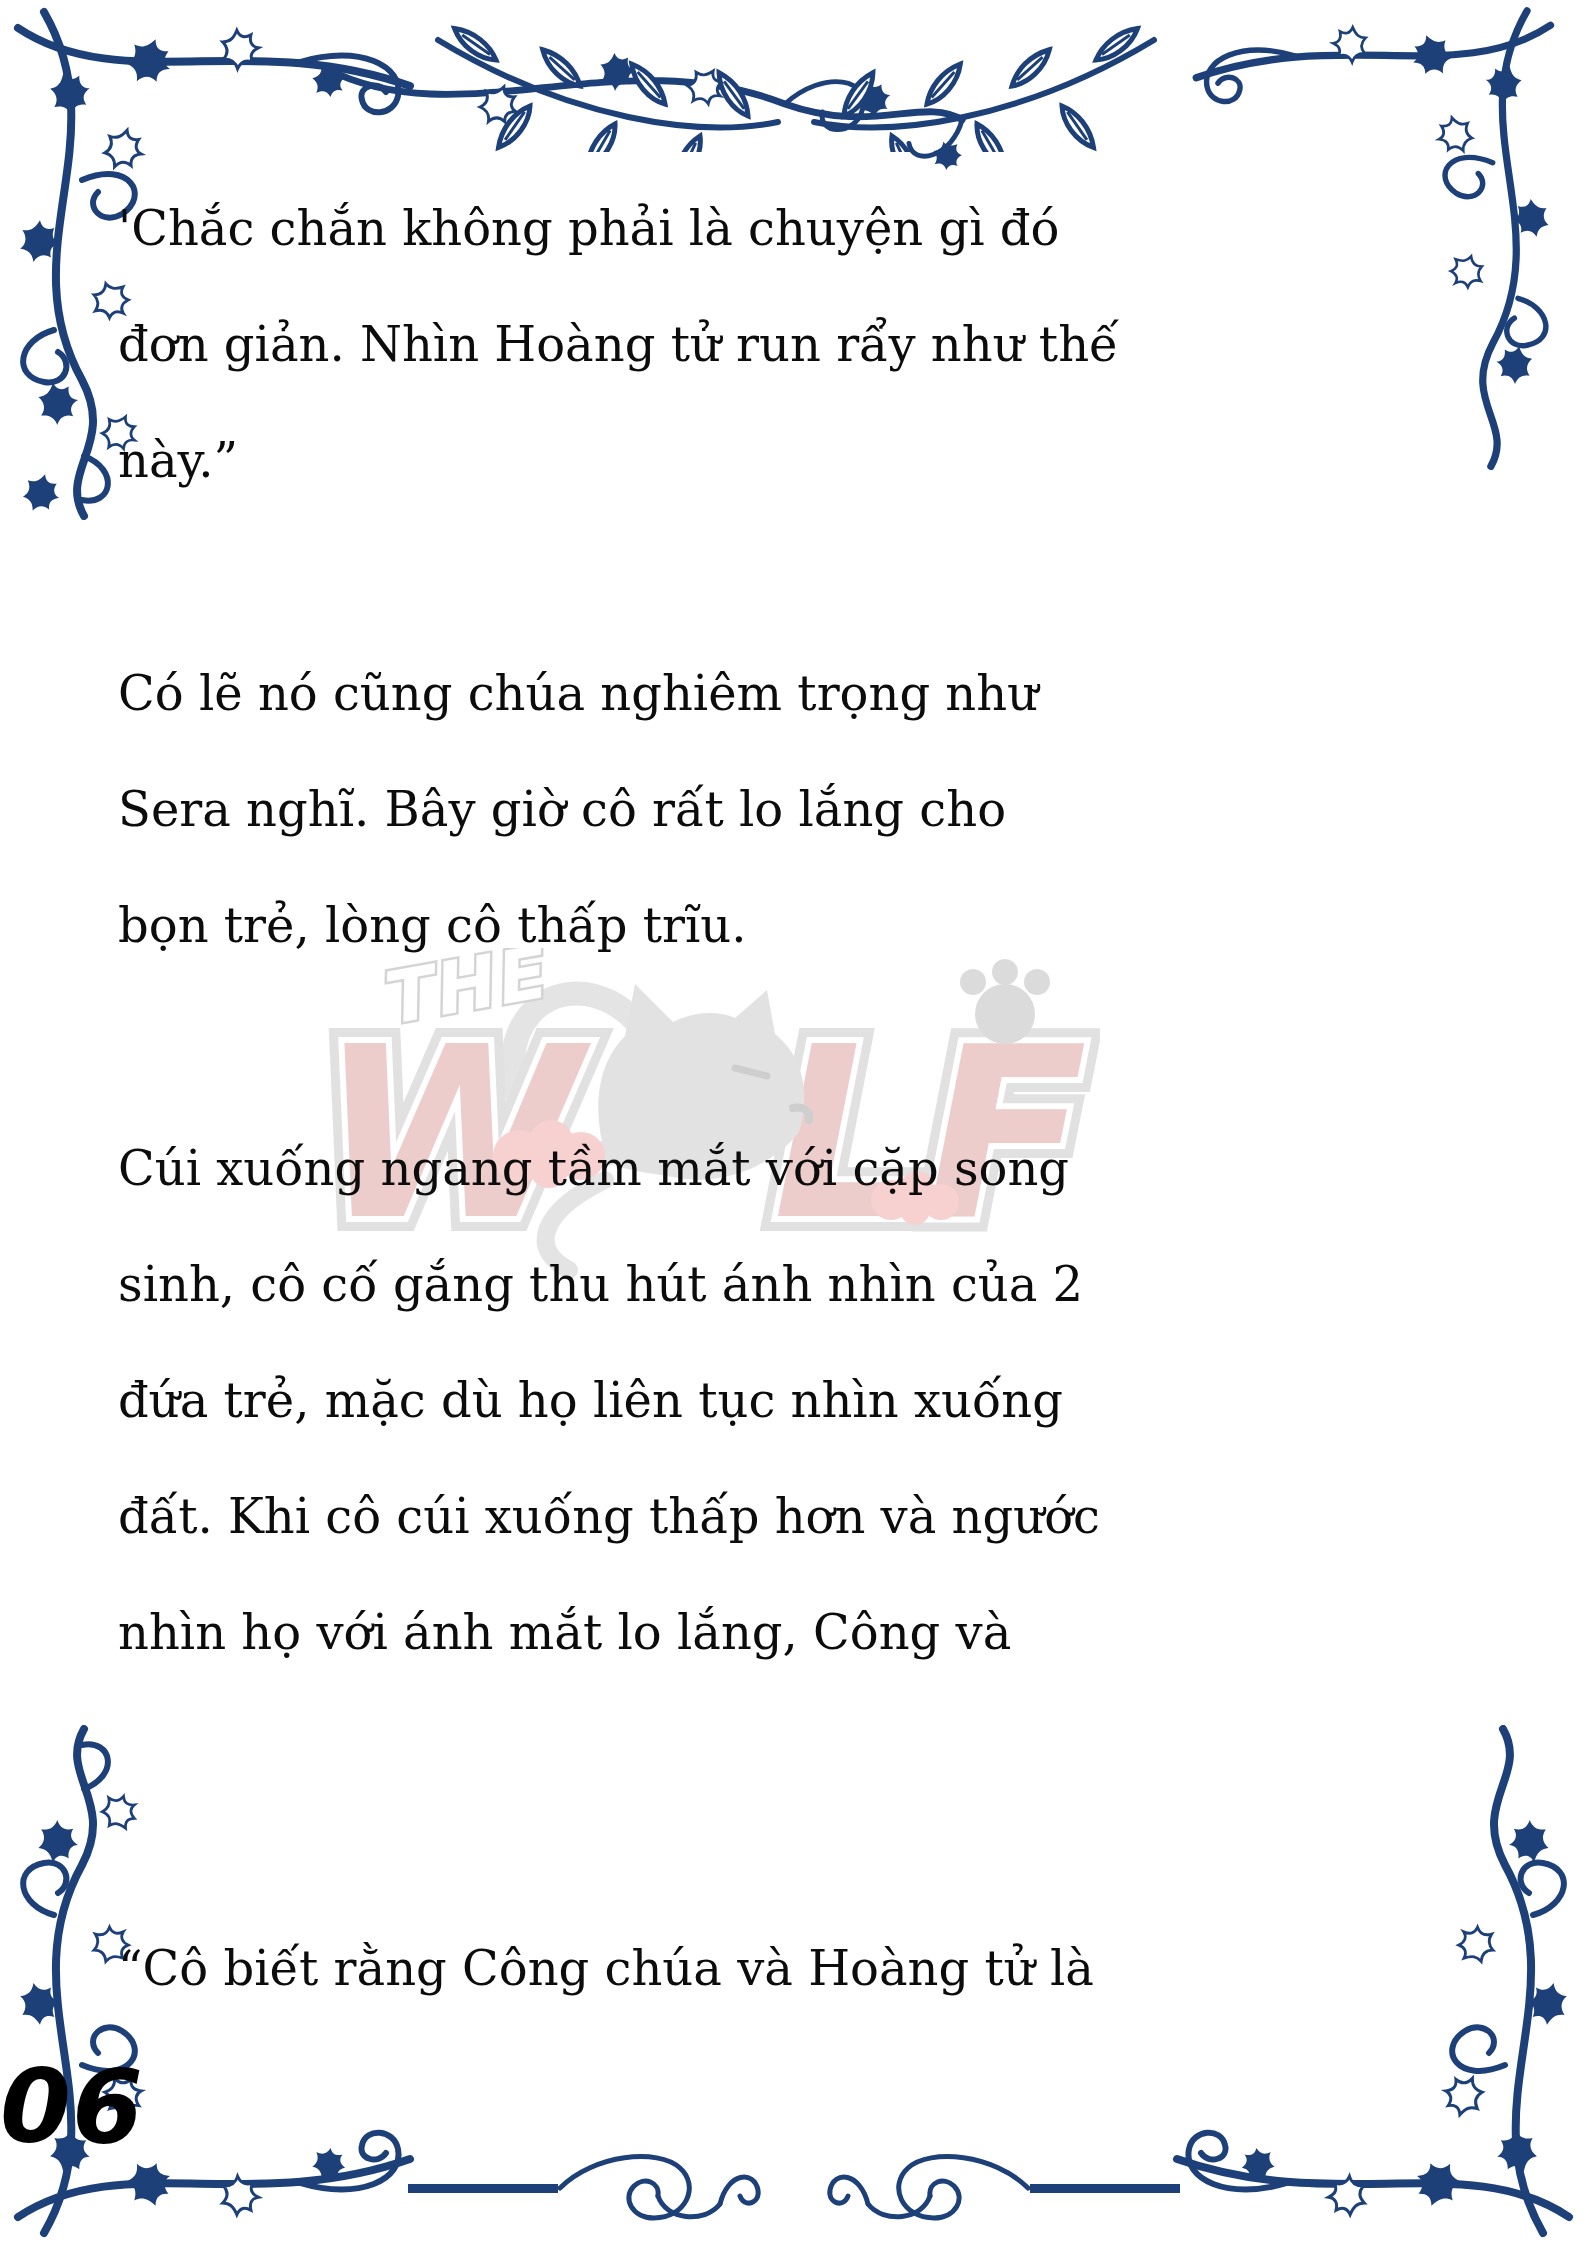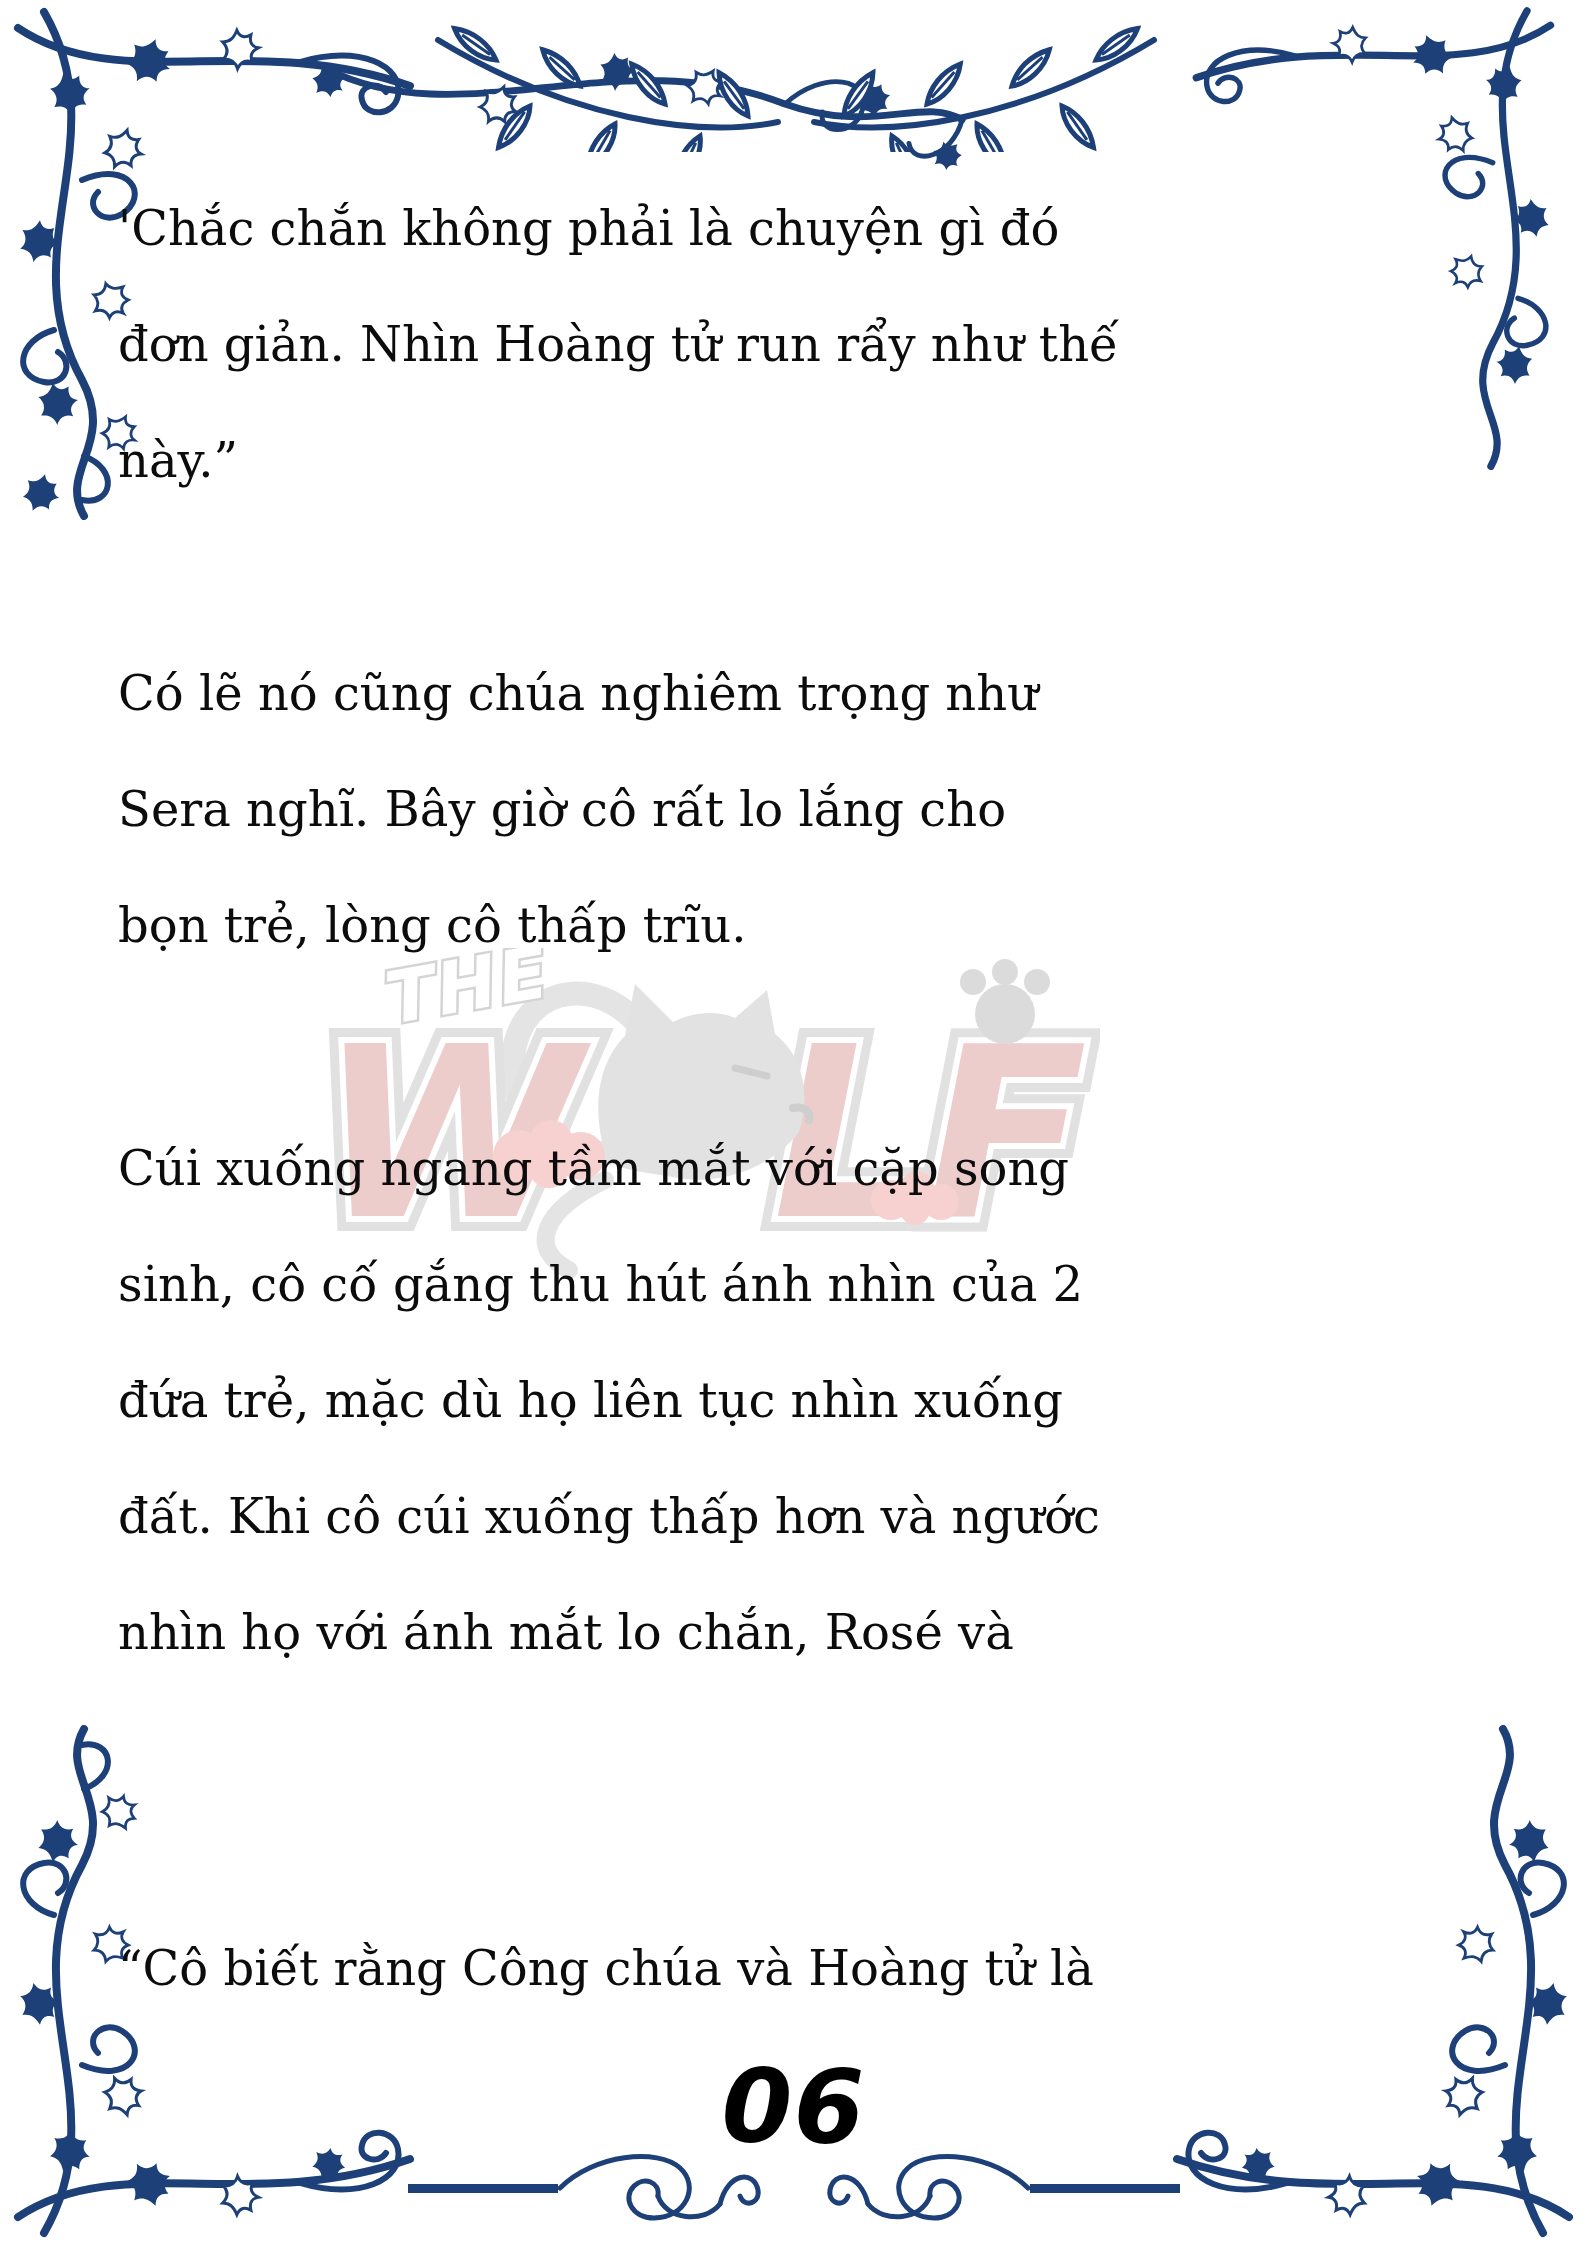--- a/index.html
+++ b/index.html
@@ -21,21 +21,21 @@
     z-index:2;
   }
   .para div{min-height:116px;}
   #p1{top:170px;}
   #p2{top:635px;}
   #p3{top:1110px;}
   #p4{top:1910px;}
   #watermark{left:305px;top:948px;width:795px;height:332px;opacity:.5;z-index:1;}
   #pageno{
     position:absolute;left:0;right:0;top:2056px;
-    text-align:center;
+    text-align:left;
     font-family:"DejaVu Sans", sans-serif;
     font-weight:bold;font-style:italic;
     font-size:102px;line-height:1;
     letter-spacing:1px;color:#000;z-index:2;
   }
   #corner-tl{left:0;top:0;width:420px;height:520px;}
   #tail-tl{left:322px;top:8px;width:650px;height:190px;}
   #corner-tr{right:0;top:0;width:420px;height:470px;transform:scaleX(-1);}
   #corner-bl{left:0;top:1725px;width:420px;height:520px;transform:scaleY(-1);}
   #corner-br{right:0;top:1725px;width:420px;height:520px;transform:scale(-1,-1);}
@@ -219,21 +219,21 @@
   <div>Có lẽ nó cũng chúa nghiêm trọng như</div>
   <div>Sera nghĩ. Bây giờ cô rất lo lắng cho</div>
   <div>bọn trẻ, lòng cô thấp trĩu.</div>
 </div>
 
 <div id="p3" class="para">
   <div>Cúi xuống ngang tầm mắt với cặp song</div>
   <div>sinh, cô cố gắng thu hút ánh nhìn của 2</div>
   <div>đứa trẻ, mặc dù họ liên tục nhìn xuống</div>
   <div>đất. Khi cô cúi xuống thấp hơn và ngước</div>
-  <div>nhìn họ với ánh mắt lo chắn, Rosé và</div>
+  <div>nhìn họ với ánh mắt lo lắng, Công và</div>
 </div>
 
 <div id="p4" class="para">
   <div>“Cô biết rằng Công chúa và Hoàng tử là</div>
 </div>
 
 <div id="pageno">06</div>
 
 <svg id="divider" class="decor" viewBox="0 0 772 88">
   <g id="div-left">

